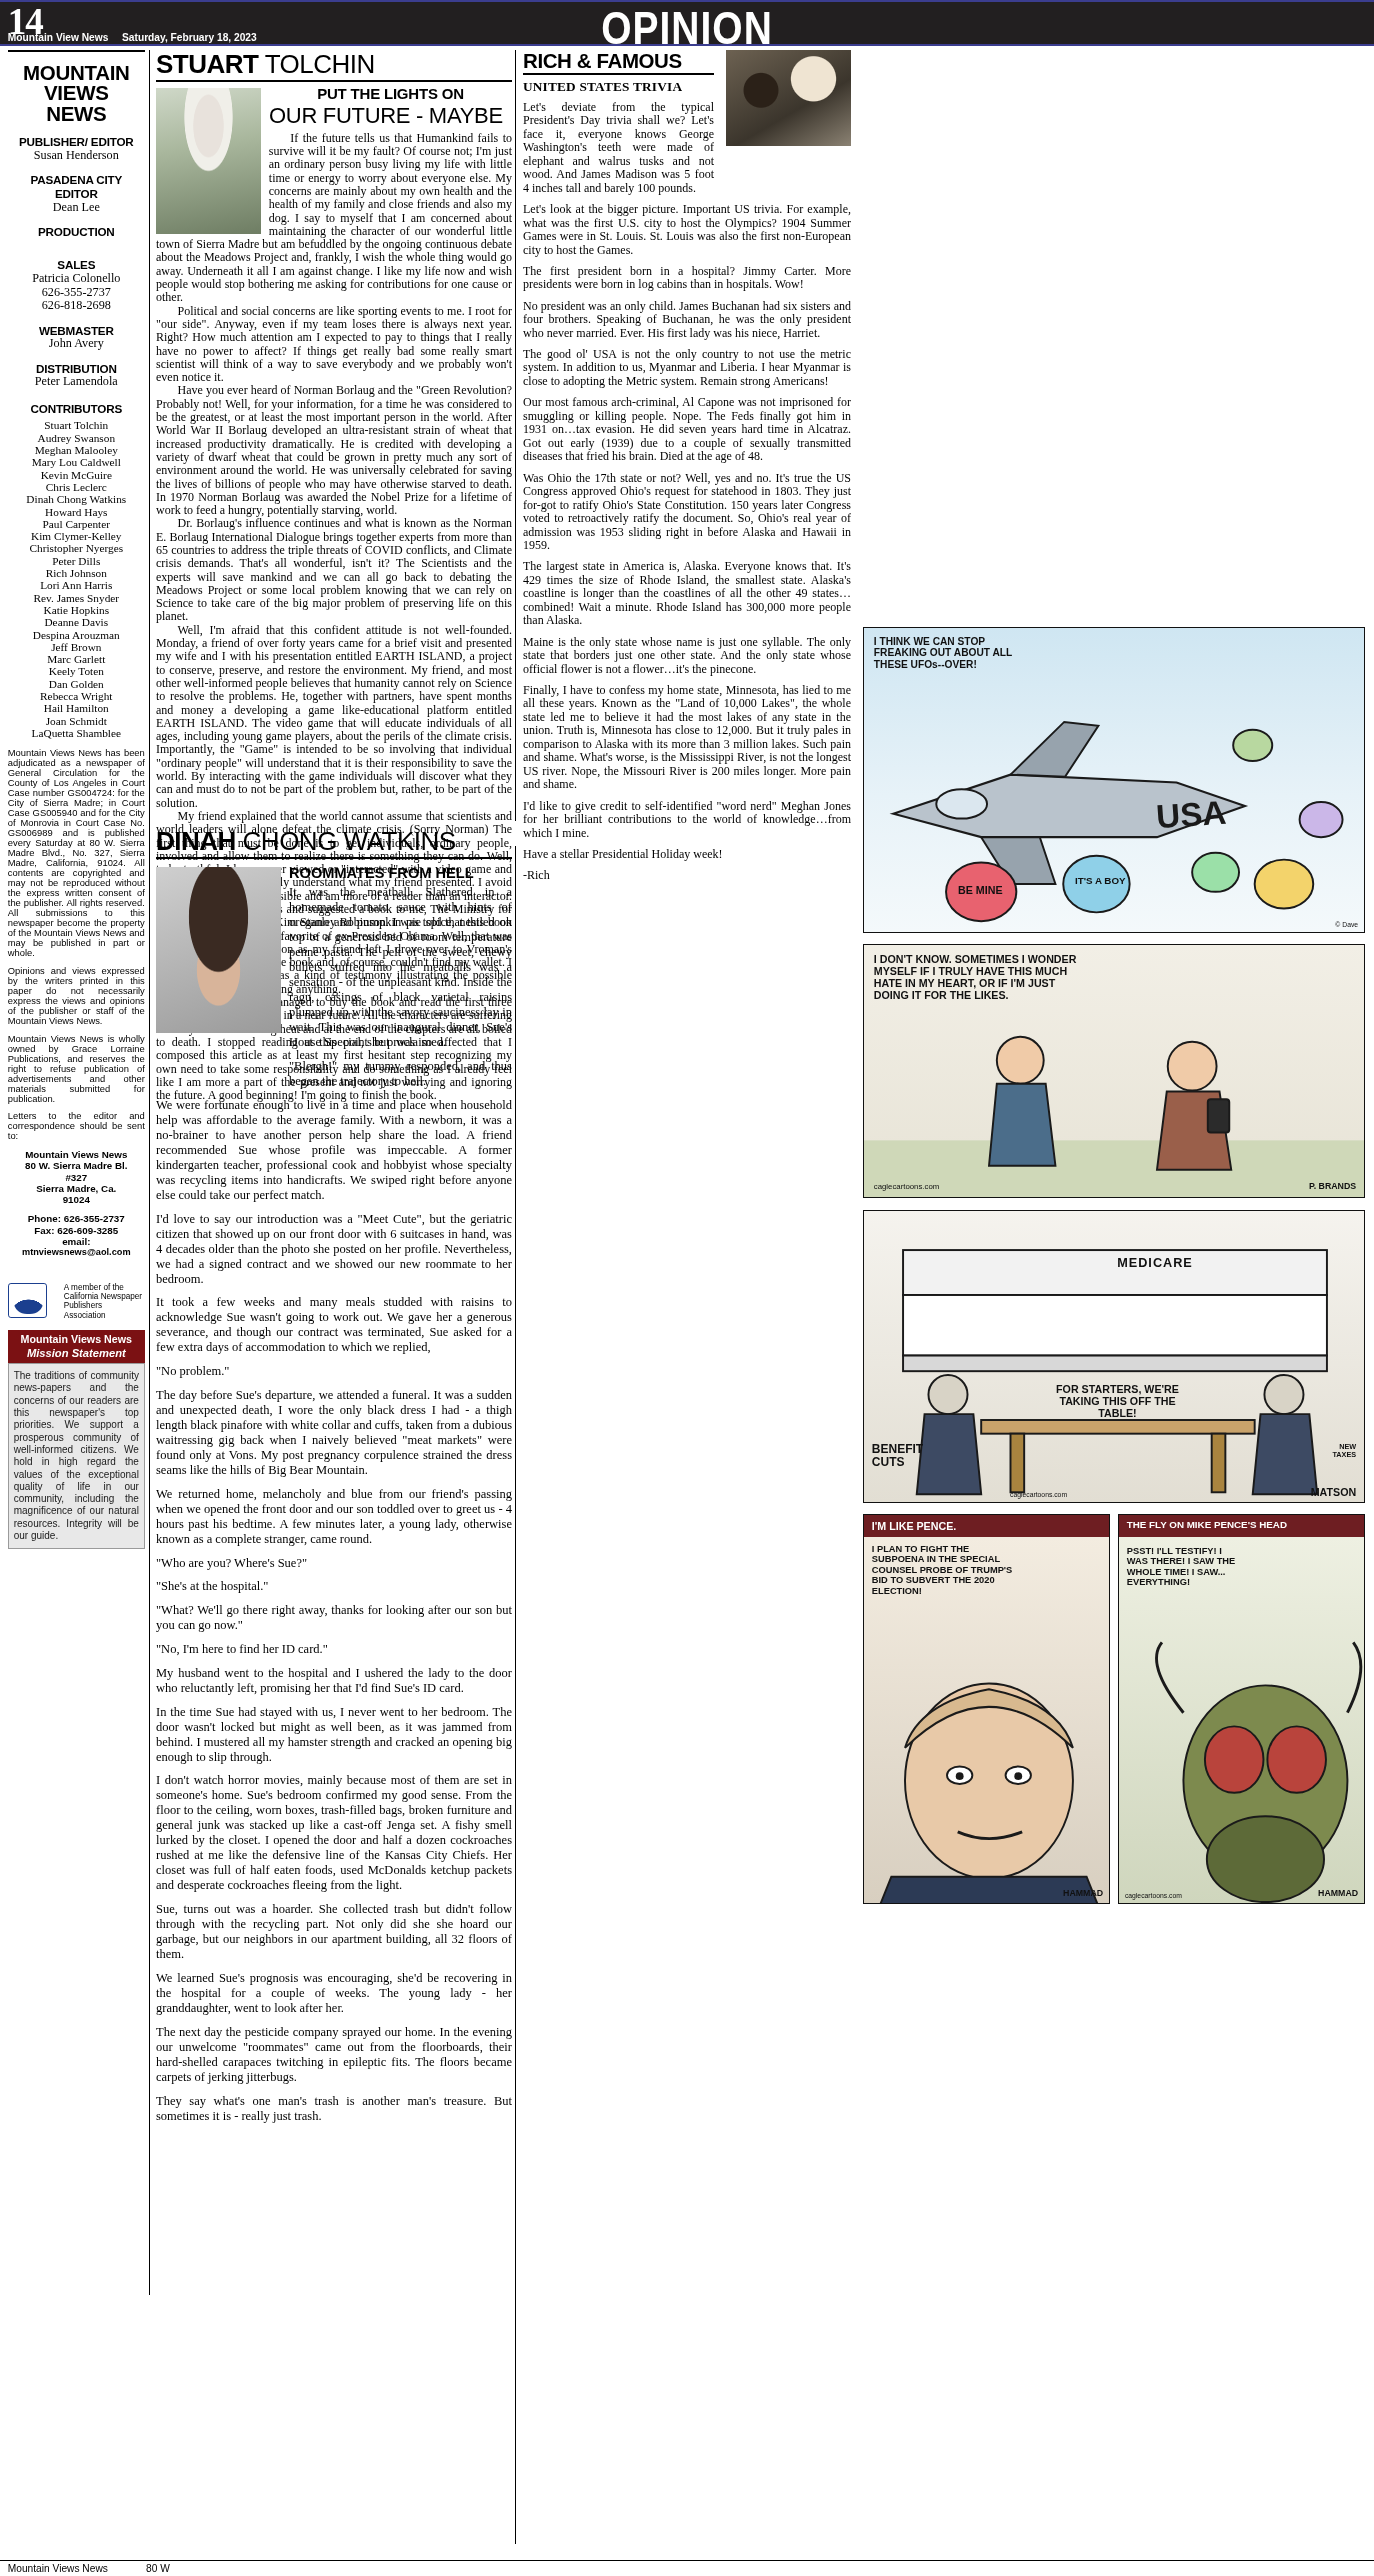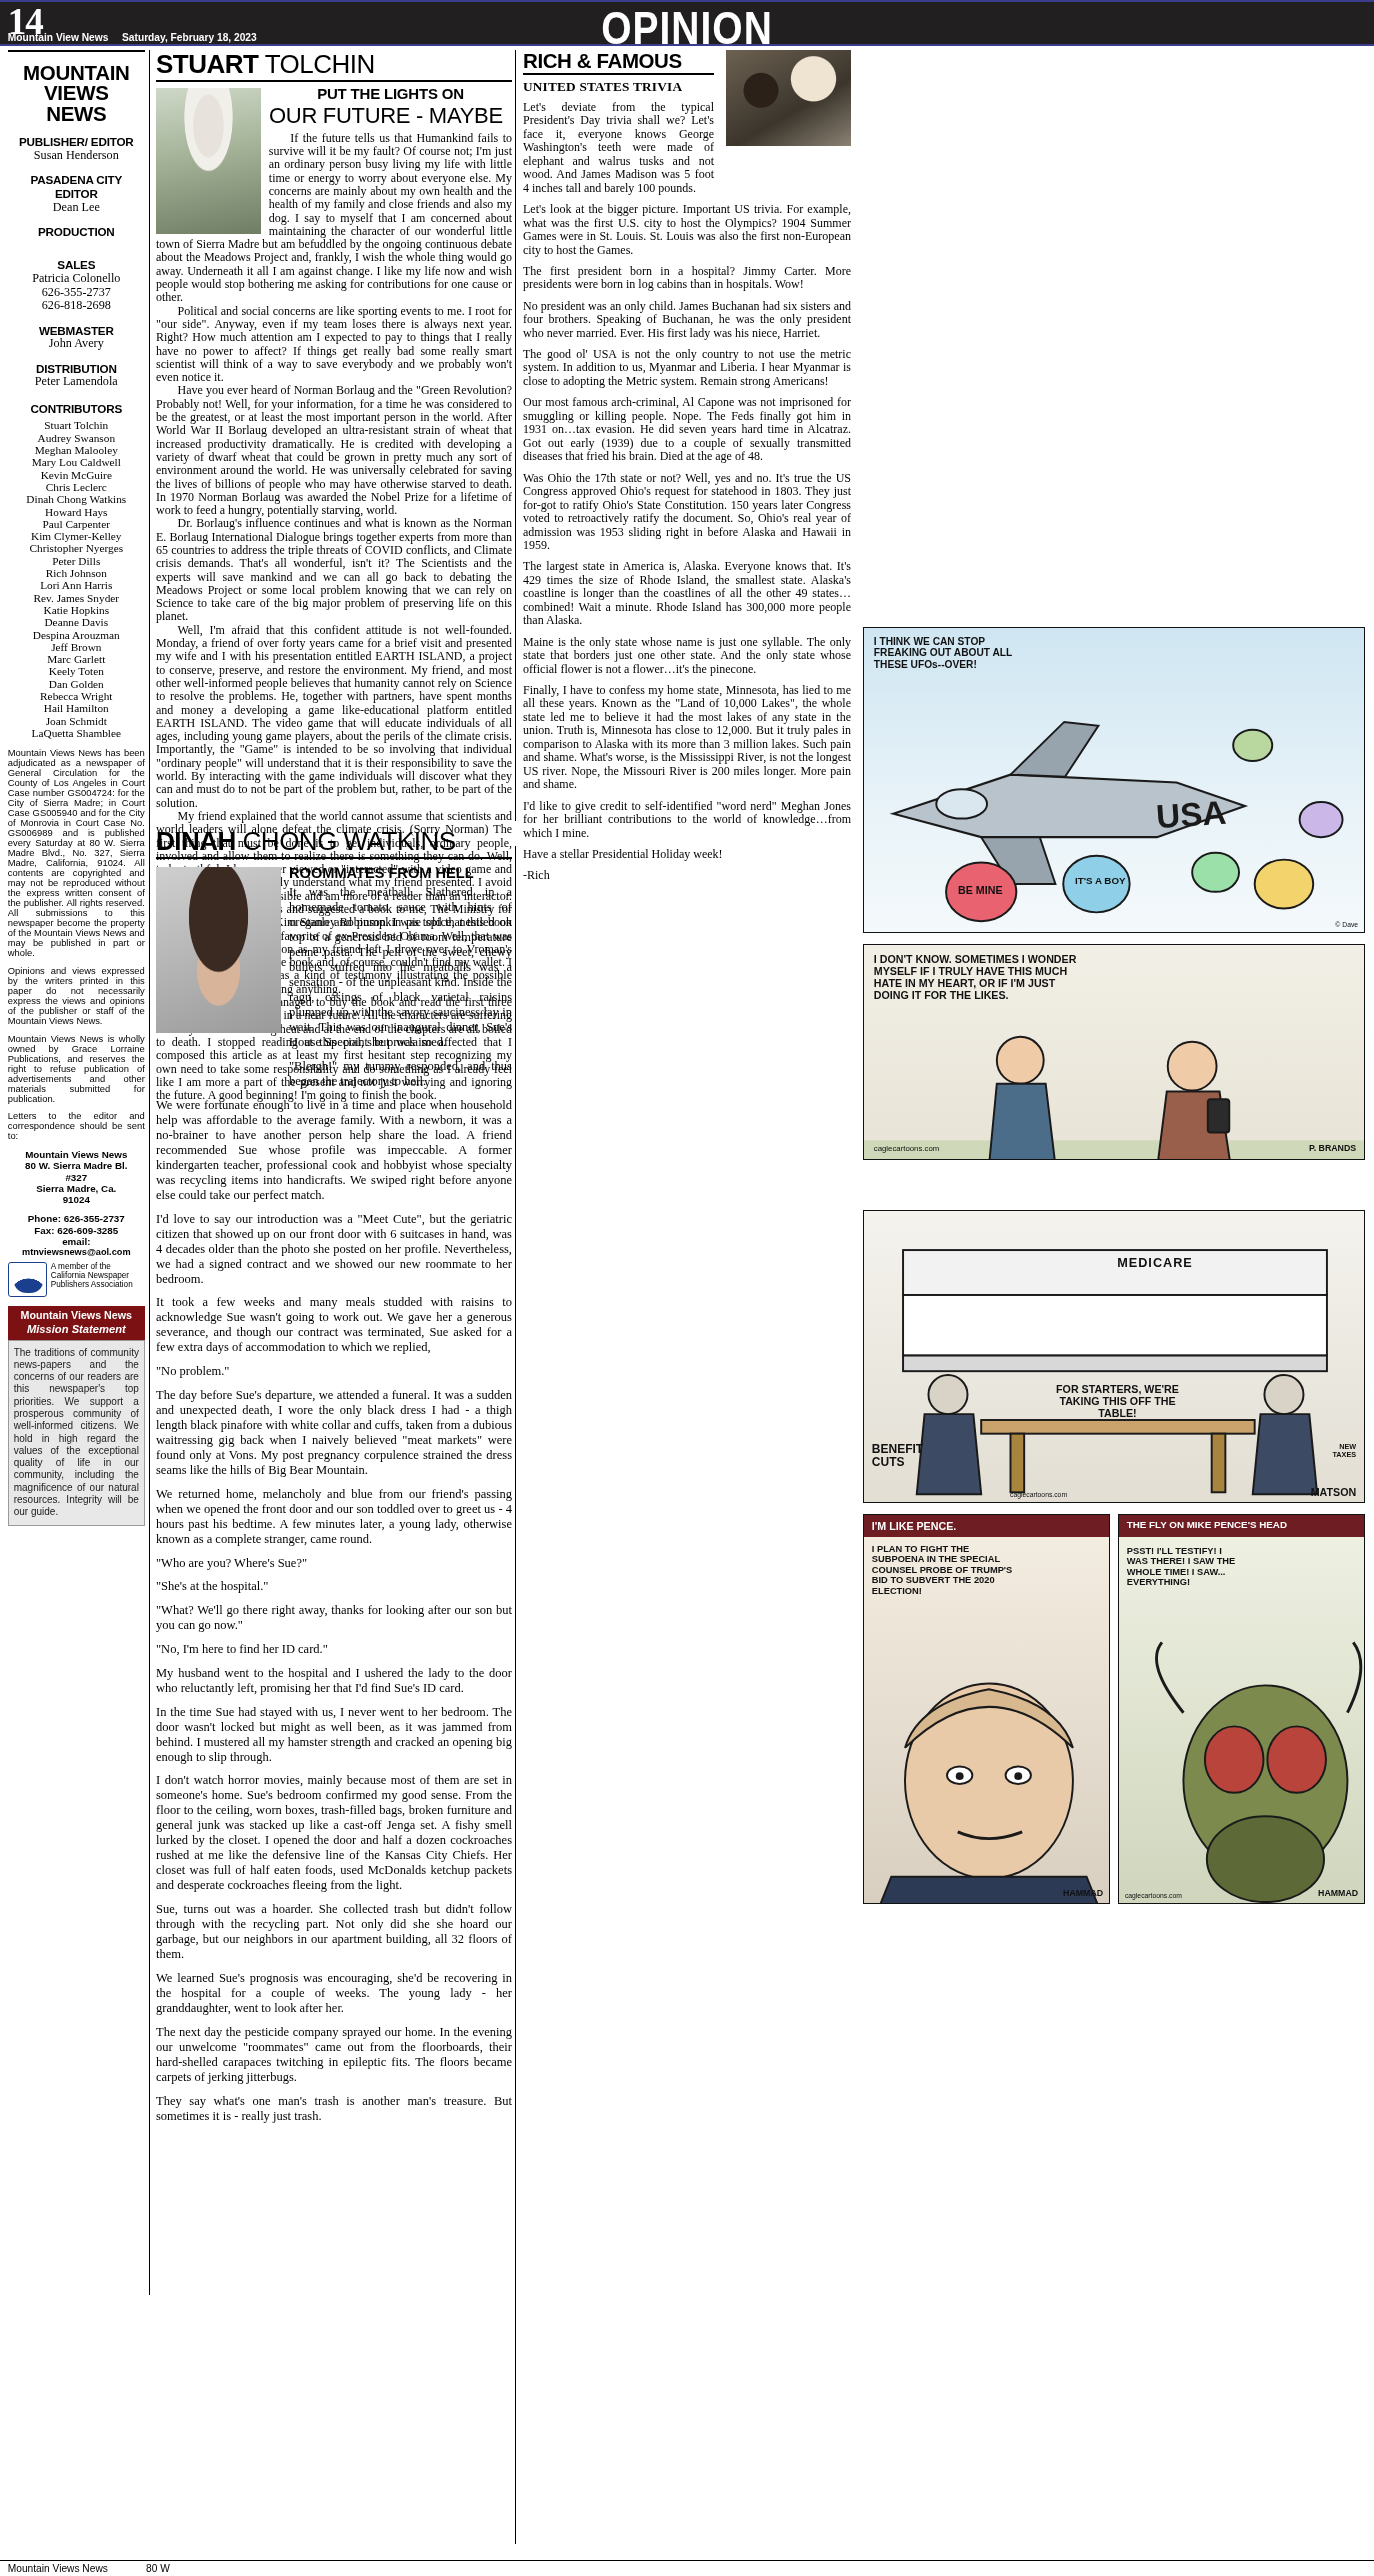--- a/index.html
+++ b/index.html
@@ -60,21 +60,21 @@
 
   .legal {
     font-family:"Liberation Sans", sans-serif; font-size:9.4px; line-height:10px;
     text-align:justify; margin-top:8.8px;
   }
   .legal p { margin:0 0 7.8px 0; }
   .addr { text-align:center; font-family:"Liberation Sans", sans-serif; font-size:9.8px; line-height:11.3px; margin-top:7.8px; }
   .addr .b { font-weight:bold; }
 
   .cnpa {
-    margin-top:3px; display:flex; gap:4px; align-items:flex-start; justify-content:center;
+    margin-top:24px; display:flex; gap:17px; align-items:flex-start; justify-content:center;
   }
   .cnpa-logo {
     width:39px; height:35px; border:1.5px solid #1b3f8f; border-radius:2.9px;
     position:relative; flex:none; background:#fff;
   }
   .cnpa-logo:after{
     content:""; position:absolute; left:4.9px; top:4.9px; width:29px; height:25px;
     border-radius:50% 50% 45% 45%;
     background:
       radial-gradient(circle at 50% 120%, #1b3f8f 0 58%, transparent 59%),
@@ -377,21 +377,21 @@
       <ellipse cx="430" cy="262" rx="30" ry="25" fill="#f3d36b" stroke="#1a1a1a" stroke-width="2"></ellipse>
       <ellipse cx="468" cy="196" rx="22" ry="18" fill="#cbb7e8" stroke="#1a1a1a" stroke-width="2"></ellipse>
       <ellipse cx="398" cy="120" rx="20" ry="16" fill="#b8d8a0" stroke="#1a1a1a" stroke-width="2"></ellipse>
     </svg>
     <div class="cap" style="left:9.8px; top:7.8px; width:146px; font-size:10.2px;">I THINK WE CAN STOP FREAKING OUT ABOUT ALL THESE UFOs--OVER!</div>
     <div class="cap" style="left:94px; top:256px; font-size:10.7px;">BE MINE</div>
     <div class="cap" style="left:211px; top:248px; font-size:9.8px;">IT'S A BOY</div>
     <div class="cap" style="right:5.9px; bottom:3.9px; font-size:6.8px; font-weight:normal;">© Dave</div>
   </div>
 
-  <div class="cartoon" style="position:absolute; left:863px; top:898px; width:502px; height:216px;">
+  <div class="cartoon" style="position:absolute; left:863px; top:898px; width:502px; height:254px;">
     <div class="sky" style="background:linear-gradient(#f2efe6 0%, #e7e3d6 100%);"></div>
     <svg viewBox="0 0 514 260" width="502" height="254" style="position:absolute;inset:0;">
       <rect x="0" y="200" width="514" height="60" fill="#cfd8b8"></rect>
 
       <circle cx="160" cy="118" r="24" fill="#f0cba8" stroke="#1a1a1a" stroke-width="2"></circle>
       <path d="M136 142 L186 142 L196 226 L128 226 Z" fill="#4b6d8a" stroke="#1a1a1a" stroke-width="2"></path>
 
       <circle cx="336" cy="124" r="25" fill="#f0cba8" stroke="#1a1a1a" stroke-width="2"></circle>
       <path d="M310 150 L364 150 L376 230 L300 230 Z" fill="#9a5f4a" stroke="#1a1a1a" stroke-width="2"></path>
       <rect x="352" y="158" width="22" height="34" rx="3" fill="#2b2b2b" stroke="#1a1a1a" stroke-width="2"></rect>

